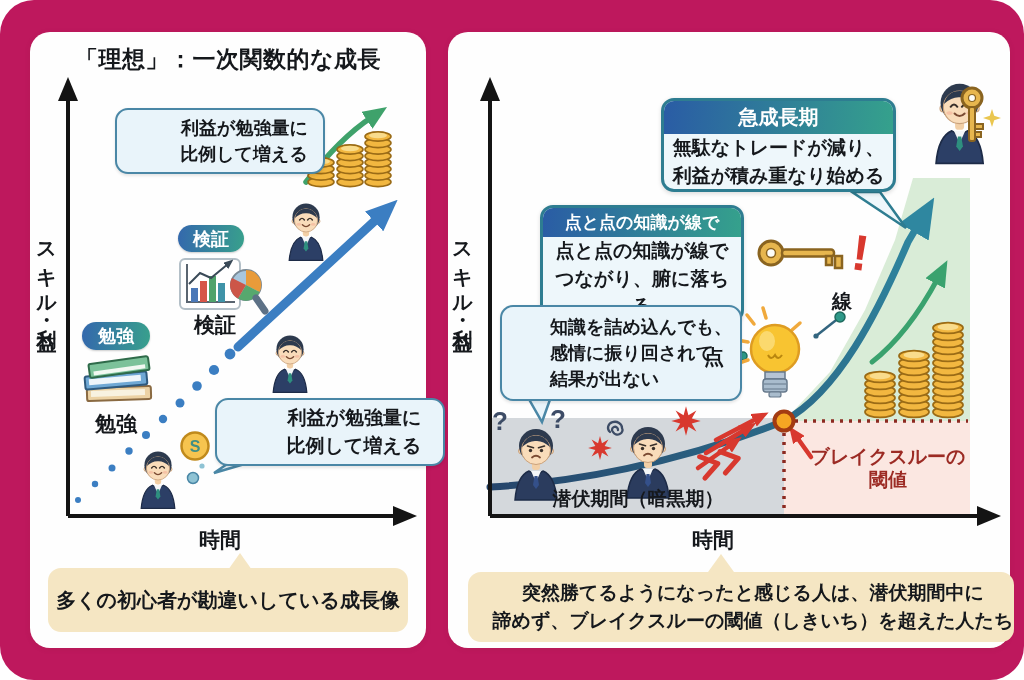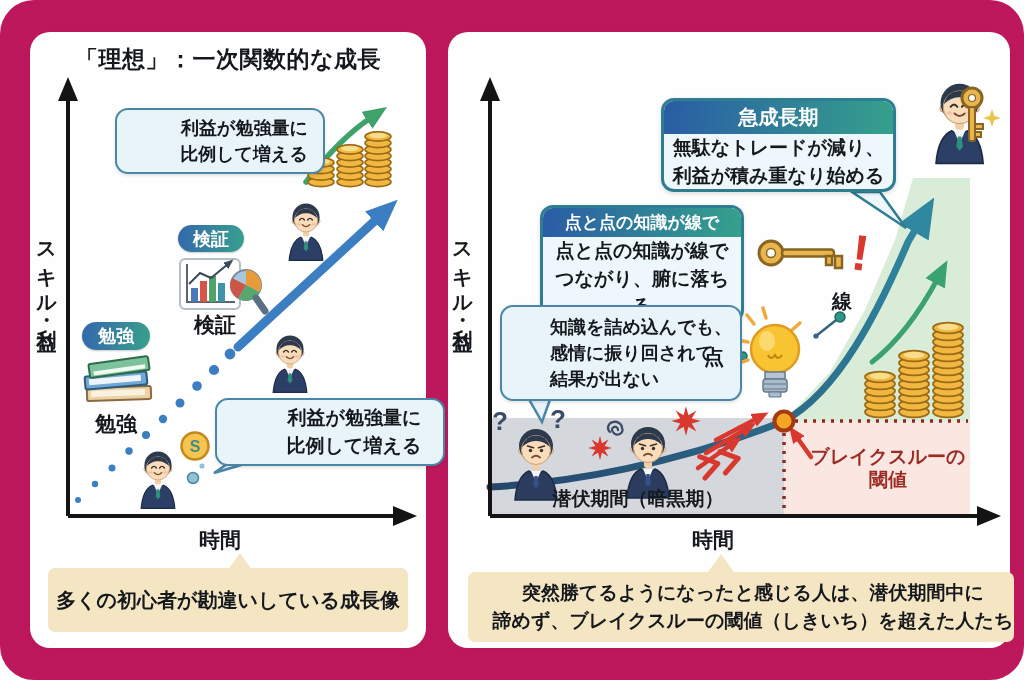--- a/index.html
+++ b/index.html
@@ -15,21 +15,21 @@
         background:linear-gradient(95deg,#3468ad,#38a08c);border-radius:999px;box-shadow:0 1px 2px rgba(0,0,0,.2);}
   .lbl{position:absolute;font-weight:bold;text-align:center;}
   .bubble{position:absolute;background:#e9f4fa;border:2.5px solid #4a87a6;border-radius:13px;font-weight:bold;
           display:flex;align-items:center;justify-content:center;text-align:right;white-space:pre-line;
           line-height:1.45;box-shadow:0 1.5px 3px rgba(0,0,0,.10);padding-left:48px;}
   .bubble.ta-l{text-align:left;justify-content:flex-start;}
   .callout{position:absolute;border:3px solid #2e7d91;border-radius:13px;background:#eef7fb;overflow:hidden;
            box-shadow:0 1.5px 4px rgba(0,0,0,.13);}
   .callout .hd{background:linear-gradient(95deg,#2a5ca5,#35a18c);color:#fff;font-weight:bold;text-align:center;padding:3px 12px;}
   .callout .bd{font-weight:bold;text-align:center;white-space:pre-line;line-height:1.45;padding:0 4px;}
-  .tan{position:absolute;background:#f5e6c3;border-radius:7px;display:flex;align-items:center;justify-content:center;
+  .tan{position:absolute;background:#f5e6c3;border-radius:13px;display:flex;align-items:center;justify-content:center;
        text-align:center;font-weight:bold;white-space:pre-line;line-height:1.5;}
   .qmark{position:absolute;font-weight:900;color:#3d4c66;font-size:26px;}
   .excl{position:absolute;font-weight:900;color:#d8382e;font-size:50px;transform:rotate(8deg);}
   svg.overlay{position:absolute;left:0;top:0;}
 </style>
 </head>
 <body>
 
 <svg width="0" height="0" style="position:absolute">
   <defs>

